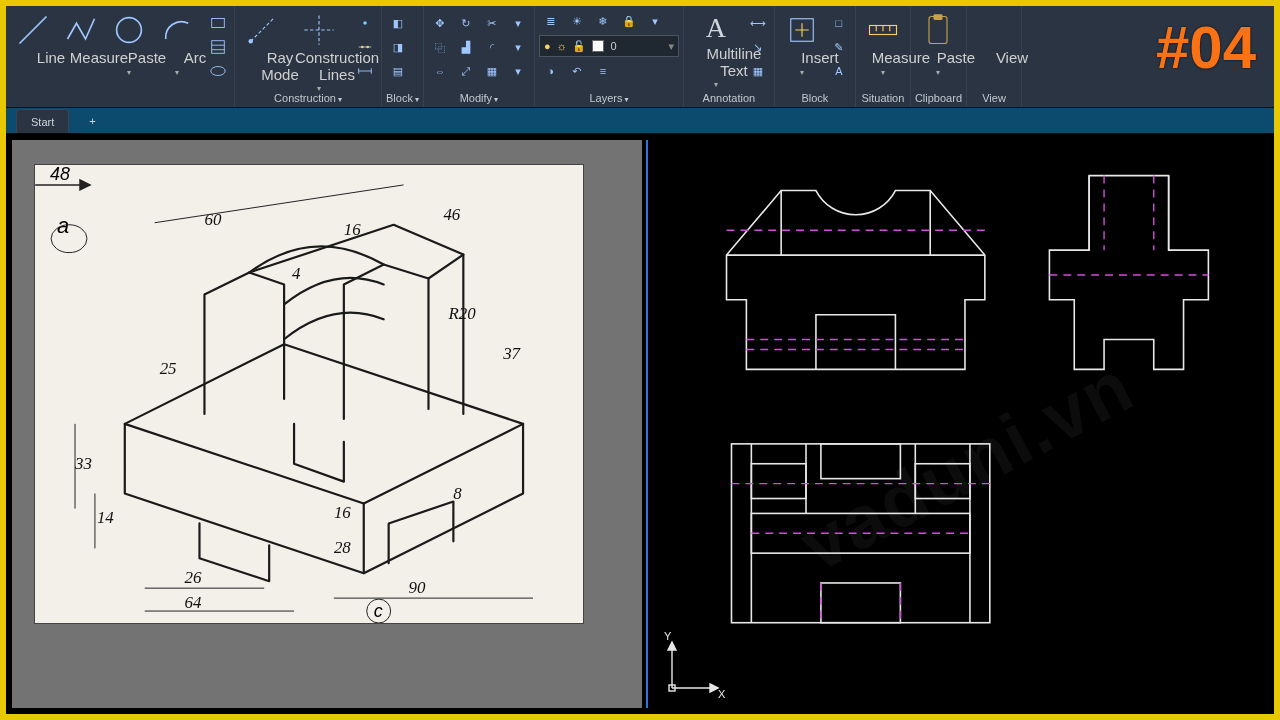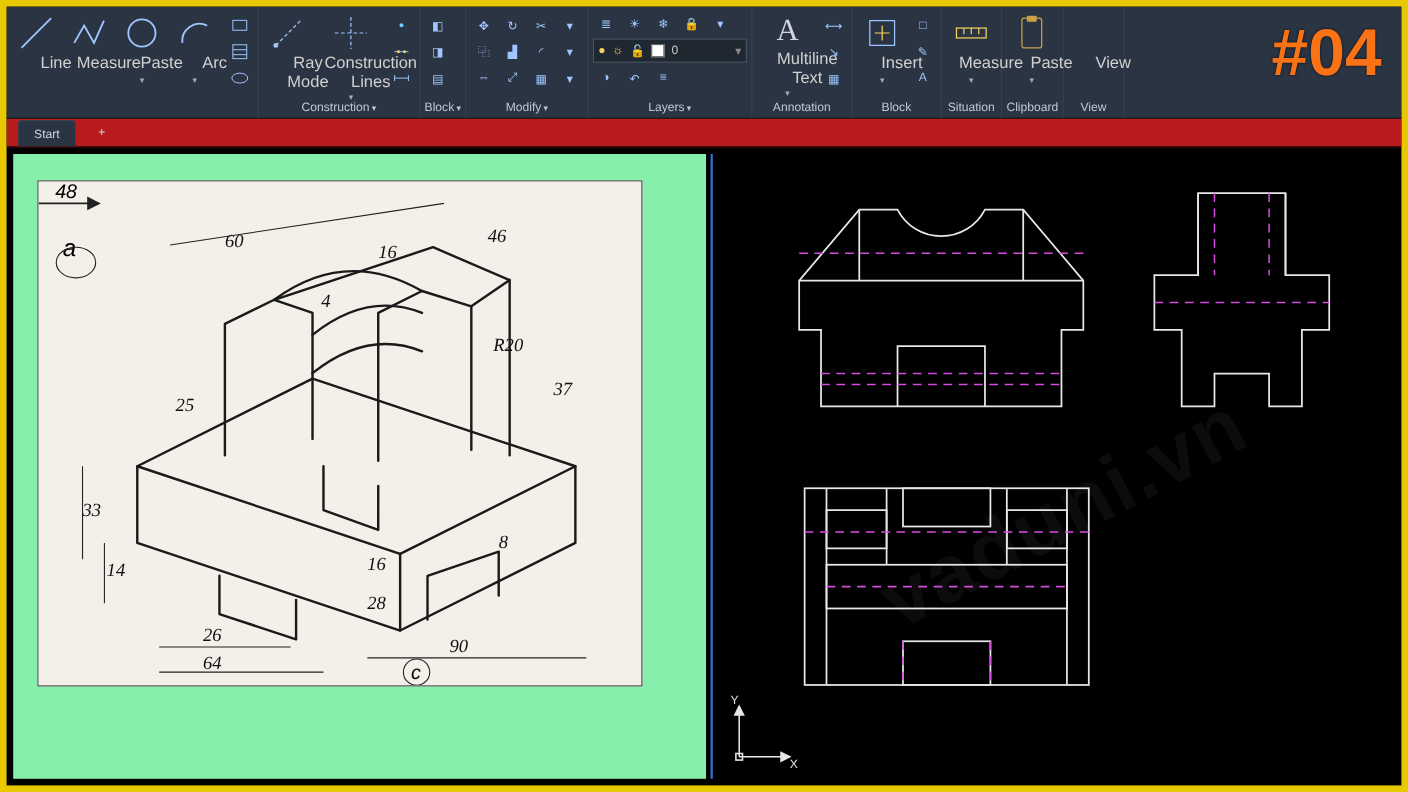--- a/index.html
+++ b/index.html
@@ -54,36 +54,36 @@
   }
   .mini-btn svg{width:18px;height:18px;}
   .layer-combo{
     width:140px;height:22px;background:#1f2731;border:1px solid #4a5562;
     display:flex;align-items:center;padding:0 4px;gap:6px;color:#ccc;font-size:11px;
   }
   .swatch{width:12px;height:12px;border:1px solid #666;background:#fff;}
   .bulb{color:#f5d060;}
   
   .tabbar{
-    height:26px;background:#b91c1c;display:flex;align-items:flex-end;padding-left:10px;gap:4px;
+    height:26px;background:#0c4a6e;display:flex;align-items:flex-end;padding-left:10px;gap:4px;
     border-bottom:1px solid #0a0a0a;
   }
   .tab{
     height:24px;padding:0 14px 0 14px;display:flex;align-items:center;gap:8px;
     background:#2a3442;color:#cfd5db;border:1px solid #3a4450;border-bottom:none;
     border-radius:4px 4px 0 0;margin-right:2px;cursor:pointer;font-size:11px;
   }
   .tab .close{color:#aaa;font-size:12px;line-height:1;}
   .tab.add{background:transparent;border:none;}
   
   .workspace{
     position:absolute;top:134px;left:6px;right:6px;bottom:6px;
     background:#000;display:flex;
   }
-  .left-pane{width:630px;position:relative;background:#86efac;}
+  .left-pane{width:630px;position:relative;background:#737373;}
   .divider{width:10px;background:#000;position:relative;}
   .divider::before{content:"";position:absolute;left:4px;top:0;bottom:0;width:2px;background:#3273d9;}
   .right-pane{flex:1;position:relative;background:#000;}
   
   .ref-card{
     position:absolute;left:22px;top:24px;width:550px;height:460px;
     background:#f5f3ef;border:1px solid #444;
   }
   .ref-svg{width:100%;height:100%;}
   

